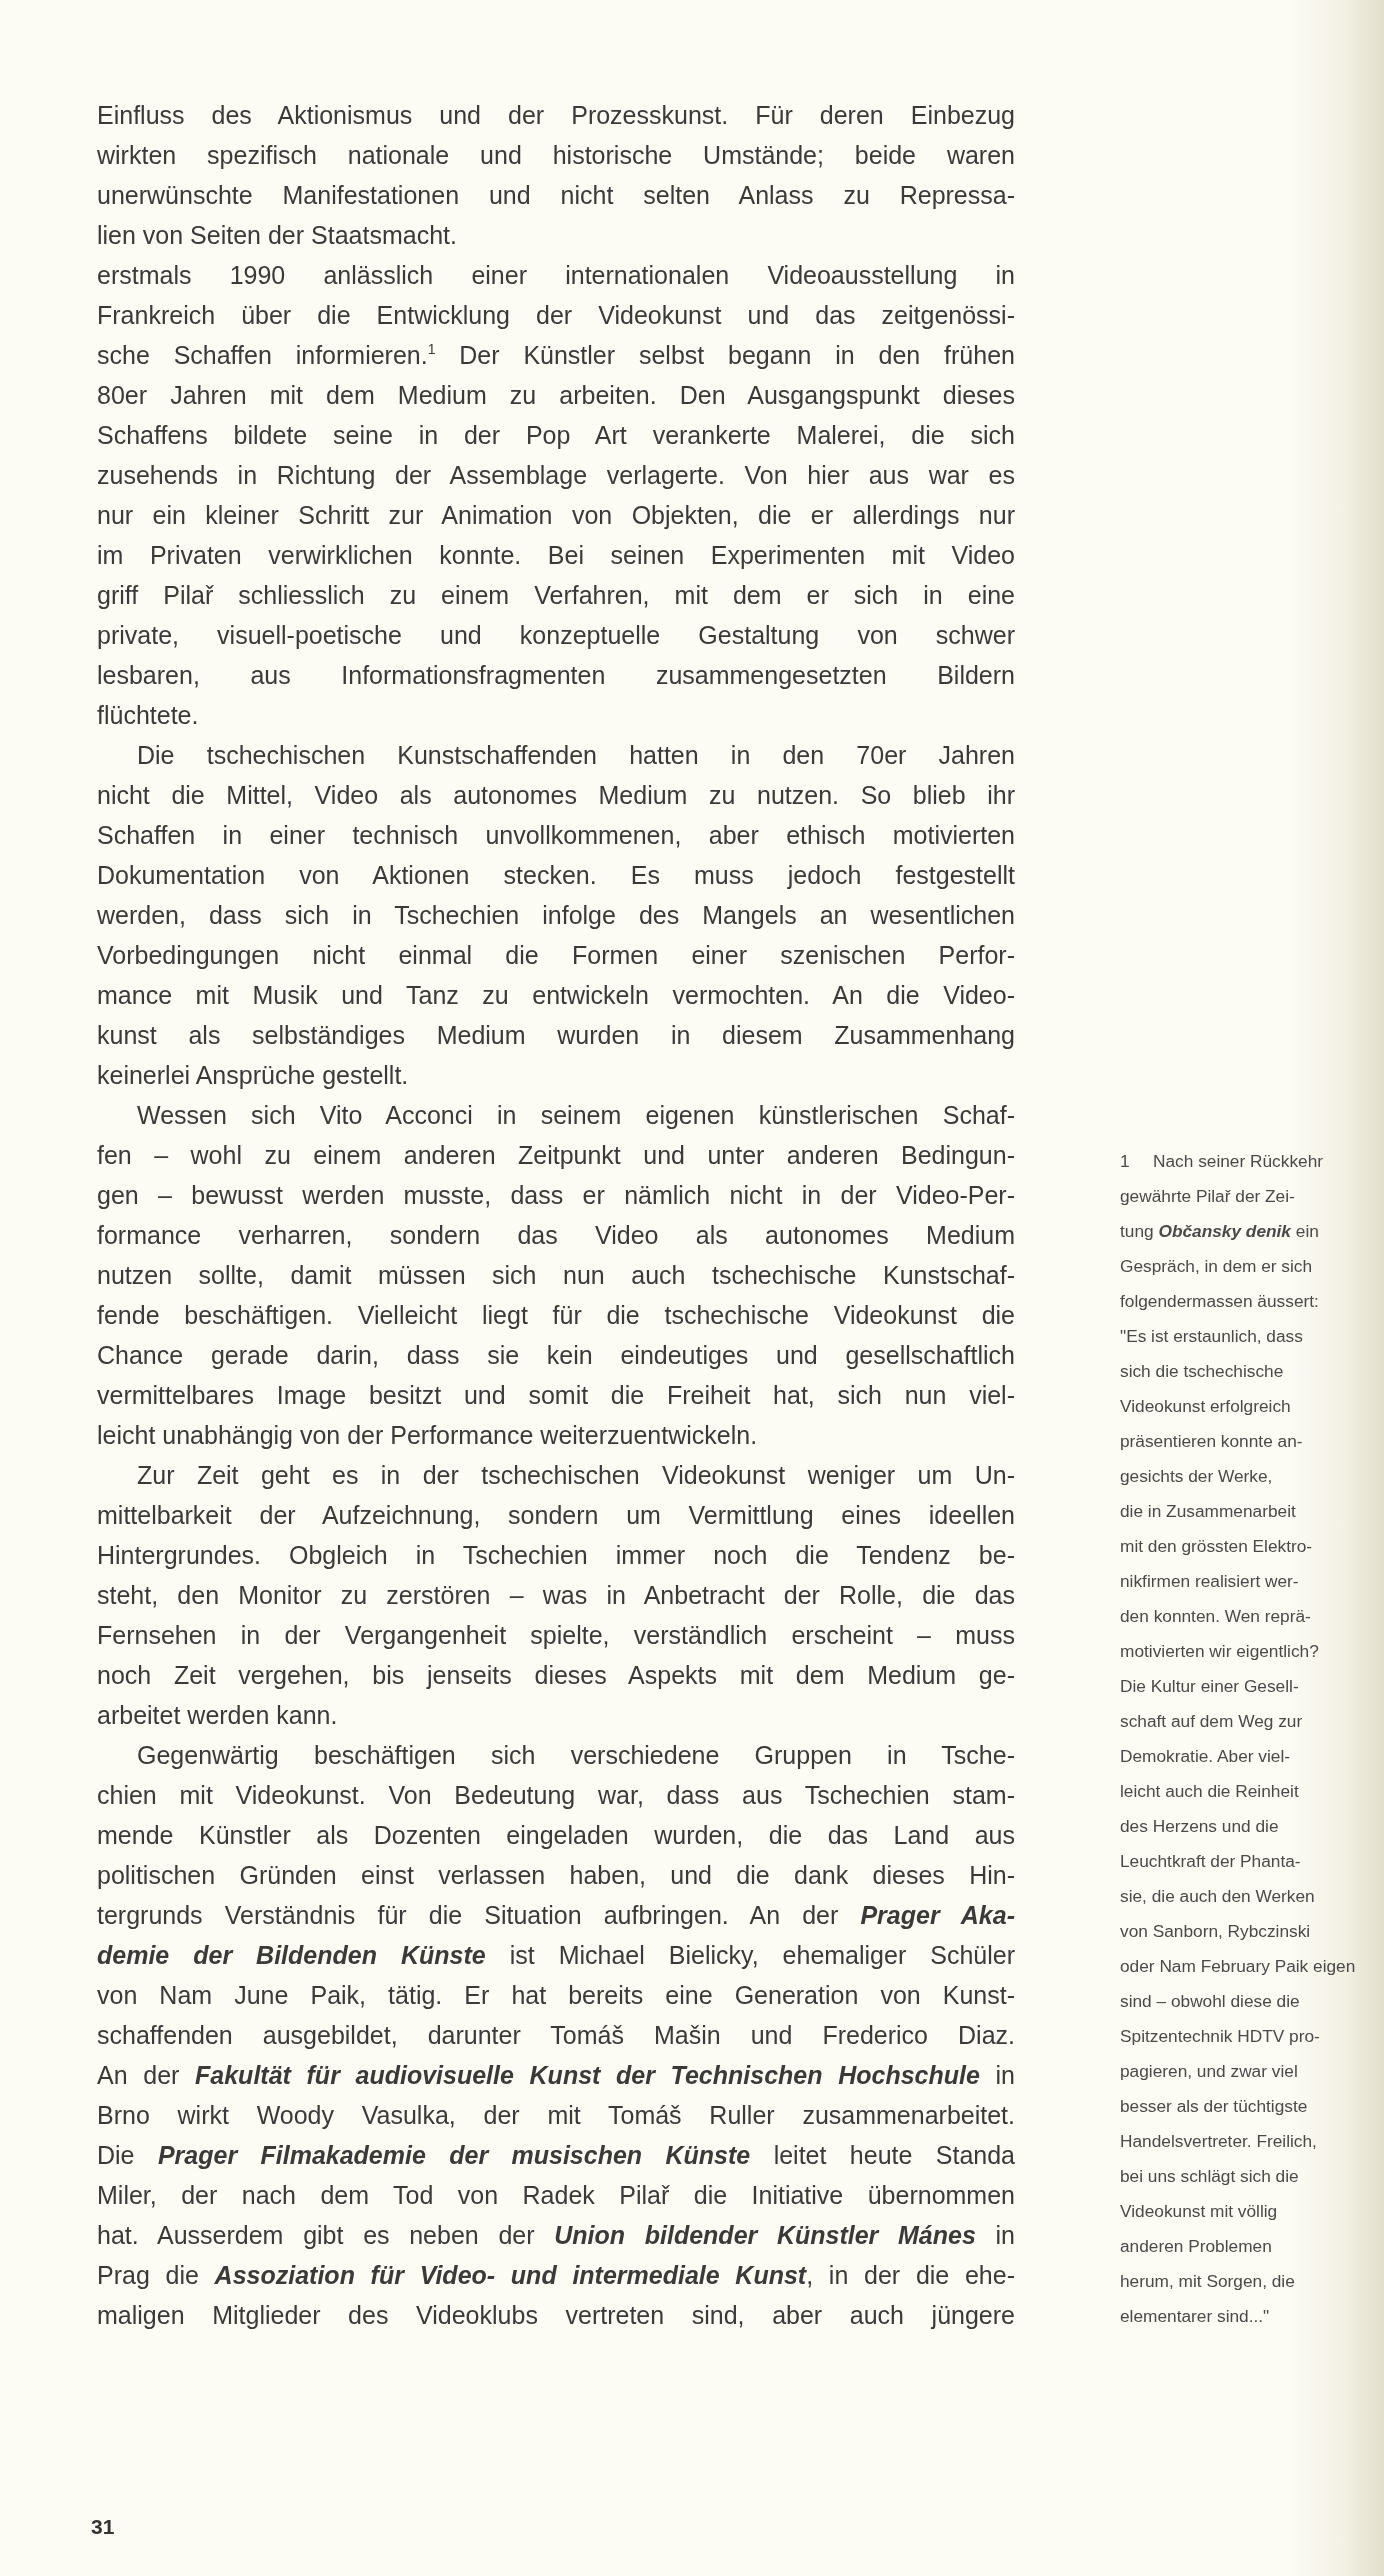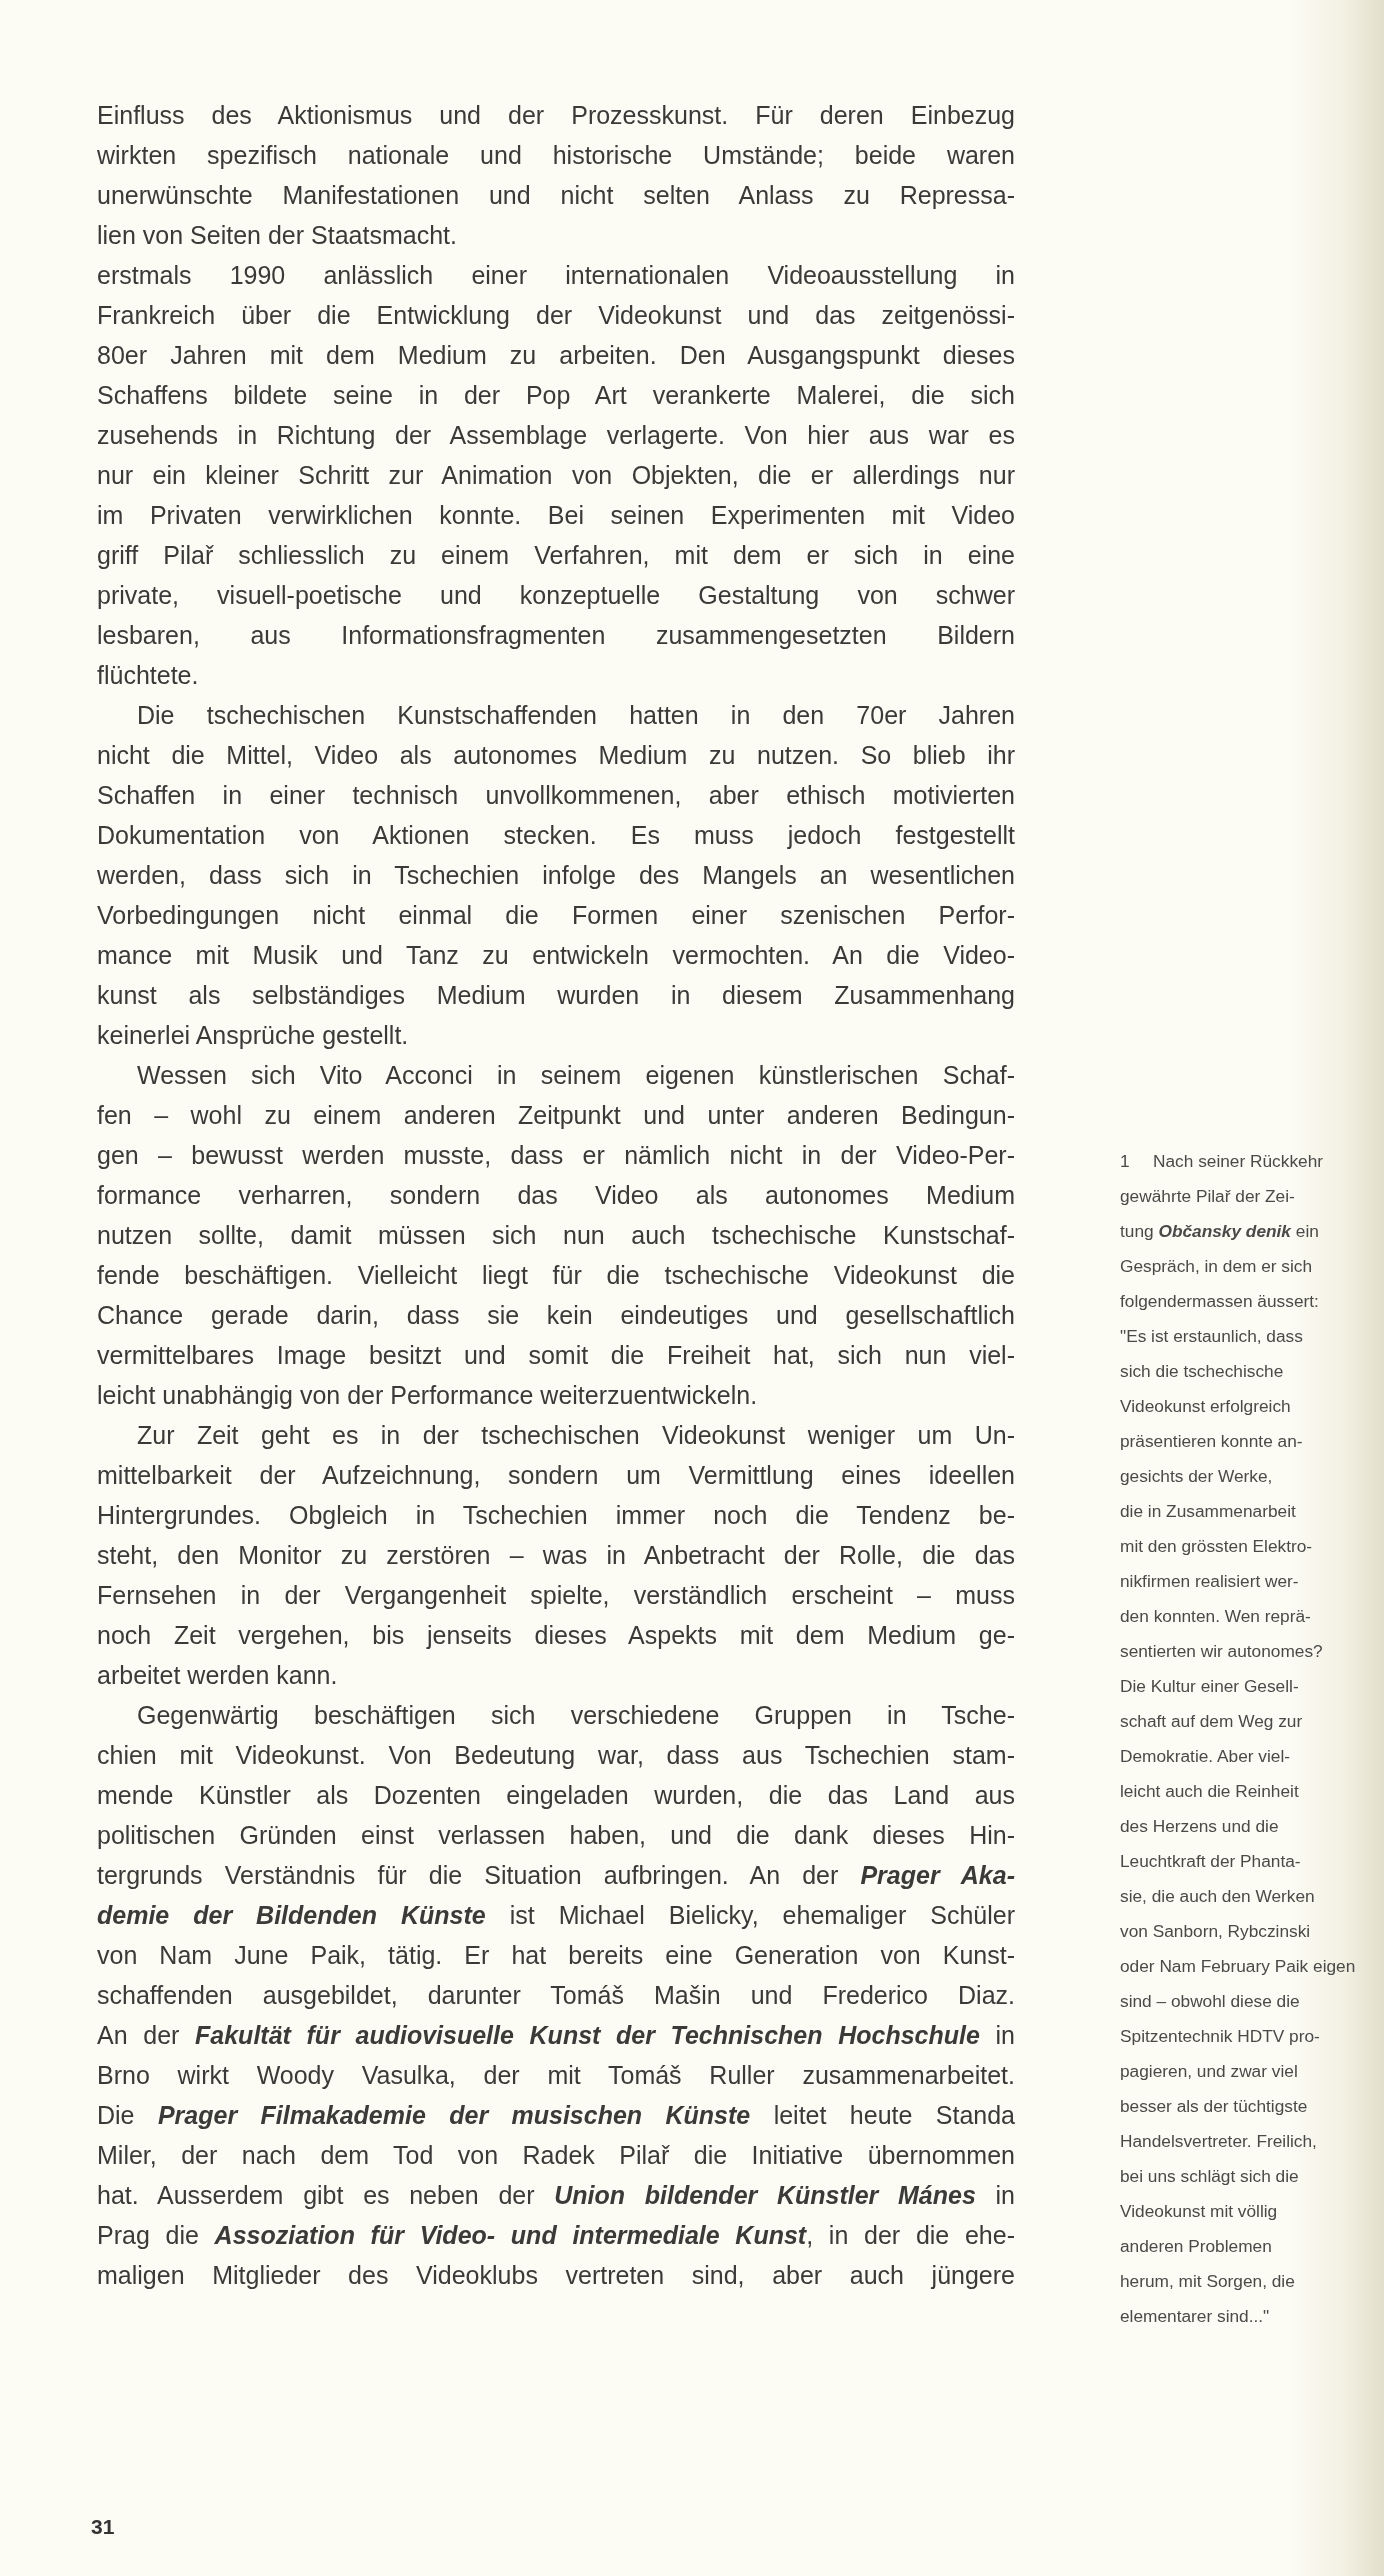--- a/index.html
+++ b/index.html
@@ -86,20 +86,21 @@
 <div class="main-column" id="main-column">
     <div>
       <span class="line"><span>Einfluss des Aktionismus und der Prozesskunst. Für deren Einbezug</span></span>
       <span class="line"><span>wirkten spezifisch nationale und historische Umstände; beide waren</span></span>
       <span class="line"><span>unerwünschte Manifestationen und nicht selten Anlass zu Repressa-</span></span>
       <span class="line last"><span>lien von Seiten der Staatsmacht.</span></span>
     </div>
     <div>
       <span class="line"><span>erstmals 1990 anlässlich einer internationalen Videoausstellung in</span></span>
       <span class="line"><span>Frankreich über die Entwicklung der Videokunst und das zeitgenössi-</span></span>
+      <span class="line"><span>sche Schaffen informieren.</span><sup class="ref">1</sup><span> Der Künstler selbst begann in den frühen</span></span>
       <span class="line"><span>80er Jahren mit dem Medium zu arbeiten. Den Ausgangspunkt dieses</span></span>
       <span class="line"><span>Schaffens bildete seine in der Pop Art verankerte Malerei, die sich</span></span>
       <span class="line"><span>zusehends in Richtung der Assemblage verlagerte. Von hier aus war es</span></span>
       <span class="line"><span>nur ein kleiner Schritt zur Animation von Objekten, die er allerdings nur</span></span>
       <span class="line"><span>im Privaten verwirklichen konnte. Bei seinen Experimenten mit Video</span></span>
       <span class="line"><span>griff Pilař schliesslich zu einem Verfahren, mit dem er sich in eine</span></span>
       <span class="line"><span>private, visuell-poetische und konzeptuelle Gestaltung von schwer</span></span>
       <span class="line"><span>lesbaren, aus Informationsfragmenten zusammengesetzten Bildern</span></span>
       <span class="line last"><span>flüchtete.</span></span>
     </div>
@@ -161,21 +162,21 @@
     <span class="fline"><span>folgendermassen äussert:</span></span>
     <span class="fline"><span>"Es ist erstaunlich, dass</span></span>
     <span class="fline"><span>sich die tschechische</span></span>
     <span class="fline"><span>Videokunst erfolgreich</span></span>
     <span class="fline"><span>präsentieren konnte an-</span></span>
     <span class="fline"><span>gesichts der Werke,</span></span>
     <span class="fline"><span>die in Zusammenarbeit</span></span>
     <span class="fline"><span>mit den grössten Elektro-</span></span>
     <span class="fline"><span>nikfirmen realisiert wer-</span></span>
     <span class="fline"><span>den konnten. Wen reprä-</span></span>
-    <span class="fline"><span>sentierten wir autonomes?</span></span>
+    <span class="fline"><span>motivierten wir eigentlich?</span></span>
     <span class="fline"><span>Die Kultur einer Gesell-</span></span>
     <span class="fline"><span>schaft auf dem Weg zur</span></span>
     <span class="fline"><span>Demokratie. Aber viel-</span></span>
     <span class="fline"><span>leicht auch die Reinheit</span></span>
     <span class="fline"><span>des Herzens und die</span></span>
     <span class="fline"><span>Leuchtkraft der Phanta-</span></span>
     <span class="fline"><span>sie, die auch den Werken</span></span>
     <span class="fline"><span>von Sanborn, Rybczinski</span></span>
     <span class="fline"><span>oder Nam February Paik eigen</span></span>
     <span class="fline"><span>sind – obwohl diese die</span></span>

